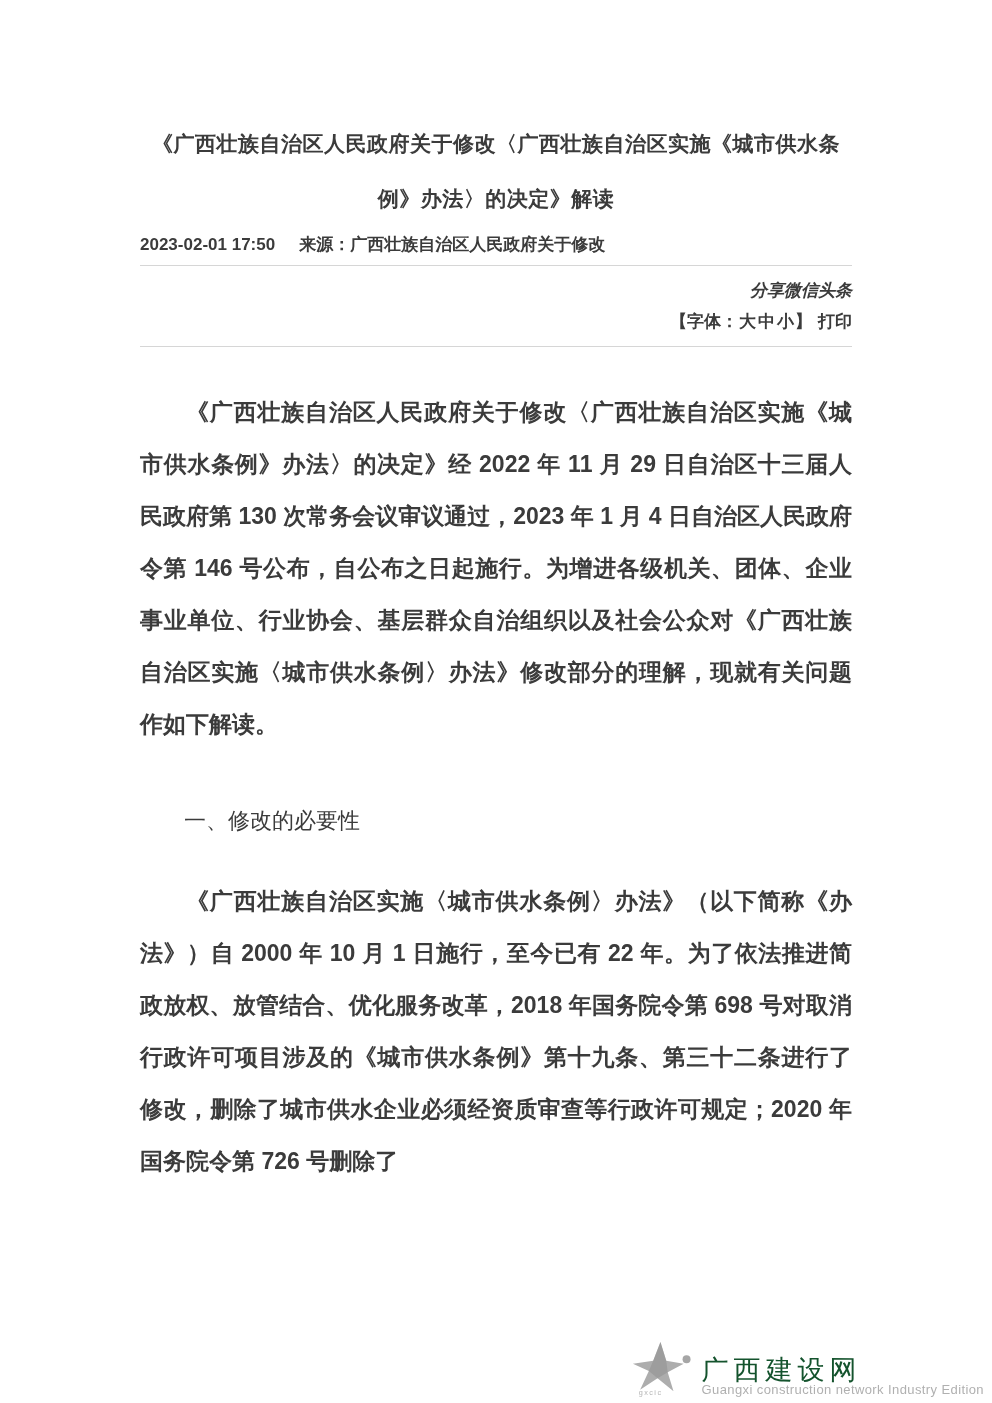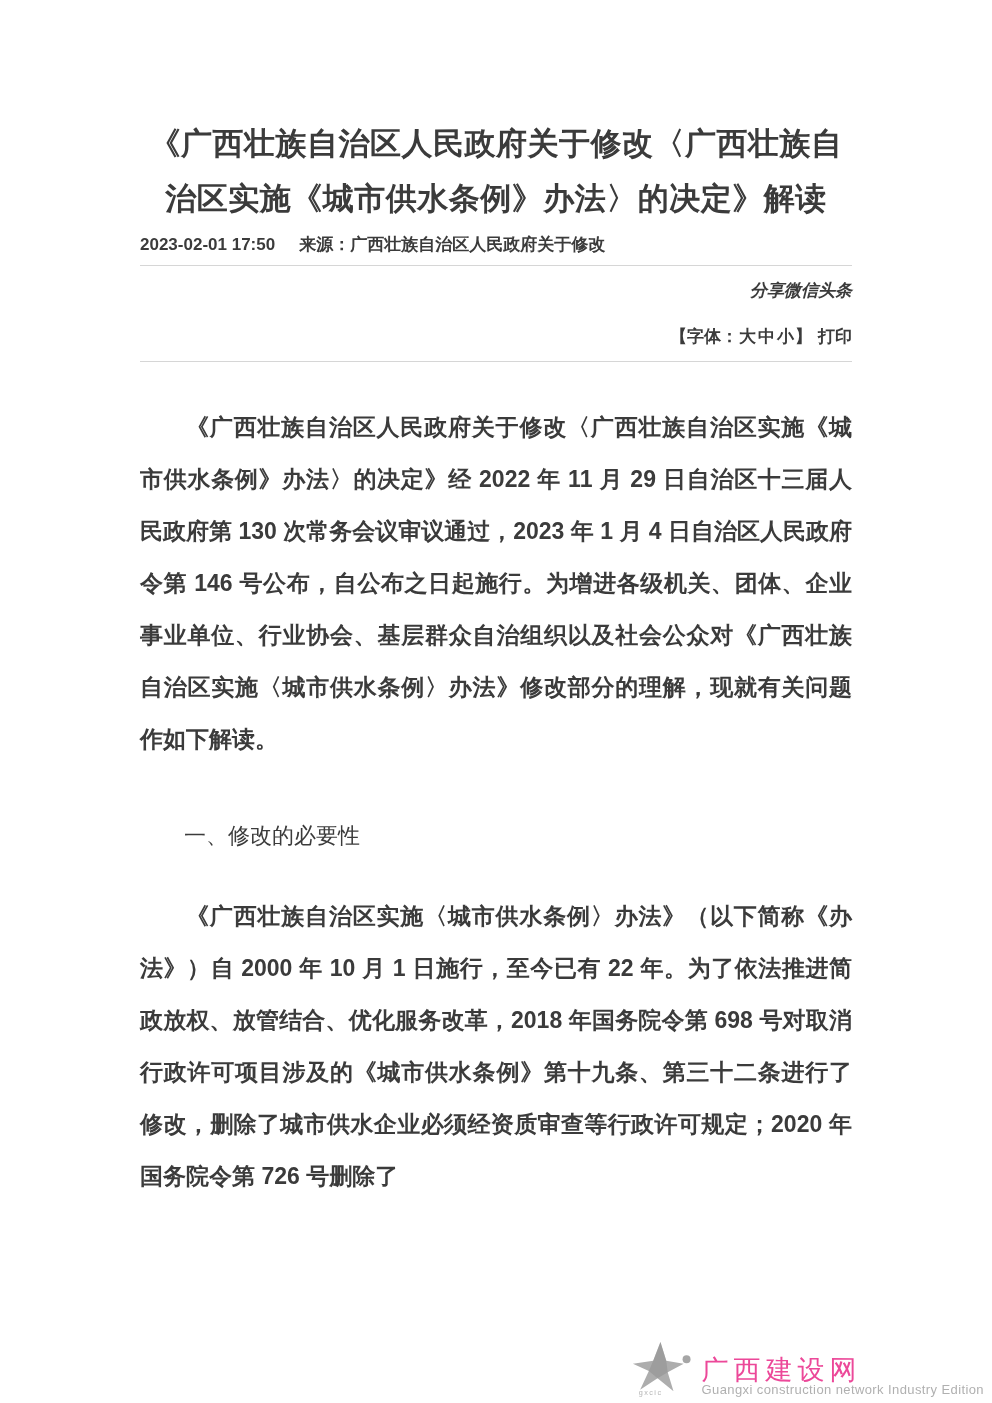--- a/index.html
+++ b/index.html
@@ -10,21 +10,21 @@
     color: #3b3b3b;
     position: relative;
     overflow: hidden;
   }
   .content {
     width: 712px;
     margin: 0 auto;
     padding-top: 116px;
   }
   .page-title {
-    font-size: 31px;
+    font-size: 21px;
     line-height: 55px;
     font-weight: 700;
     text-align: center;
     margin: 0;
     color: #3b3b3b;
     letter-spacing: 0.5px;
   }
   .meta-row {
     display: flex;
     align-items: baseline;
@@ -38,21 +38,21 @@
   }
   .toolbar {
     text-align: right;
     font-size: 17px;
     font-weight: 700;
     color: #3b3b3b;
     border-bottom: 1px solid #d6d6d6;
     padding-bottom: 13px;
   }
   .share-row { margin-top: 13px; font-style: italic; }
-  .font-row { margin-top: 23px; }
+  .font-row { margin-top: 8px; }
   .share-link, .font-size-option, .print-button { cursor: pointer; }
   .font-size-option { margin: 0 1px; }
   .print-button { margin-left: 6px; }
   .article-body { margin-top: 2px; }
   .body-paragraph {
     font-size: 23px;
     line-height: 52px;
     font-weight: 700;
     text-align: justify;
     text-indent: 2em;
@@ -77,21 +77,21 @@
     color: #a0a0a0;
     user-select: none;
   }
   .watermark-star { width: 74px; height: 58px; flex: 0 0 auto; }
   .watermark-text { display: flex; flex-direction: column; align-items: flex-start; padding-bottom: 2px; }
   .watermark-name {
     font-family: "Liberation Serif", "DejaVu Serif", serif;
     font-size: 27px;
     line-height: 30px;
     letter-spacing: 5px;
-    color: #ec4899;
+    color: #14532d;
     white-space: nowrap;
   }
   .watermark-caption {
     font-size: 13px;
     line-height: 10px;
     color: #b0b0b0;
     letter-spacing: 0.4px;
     white-space: nowrap;
   }
 </style>

